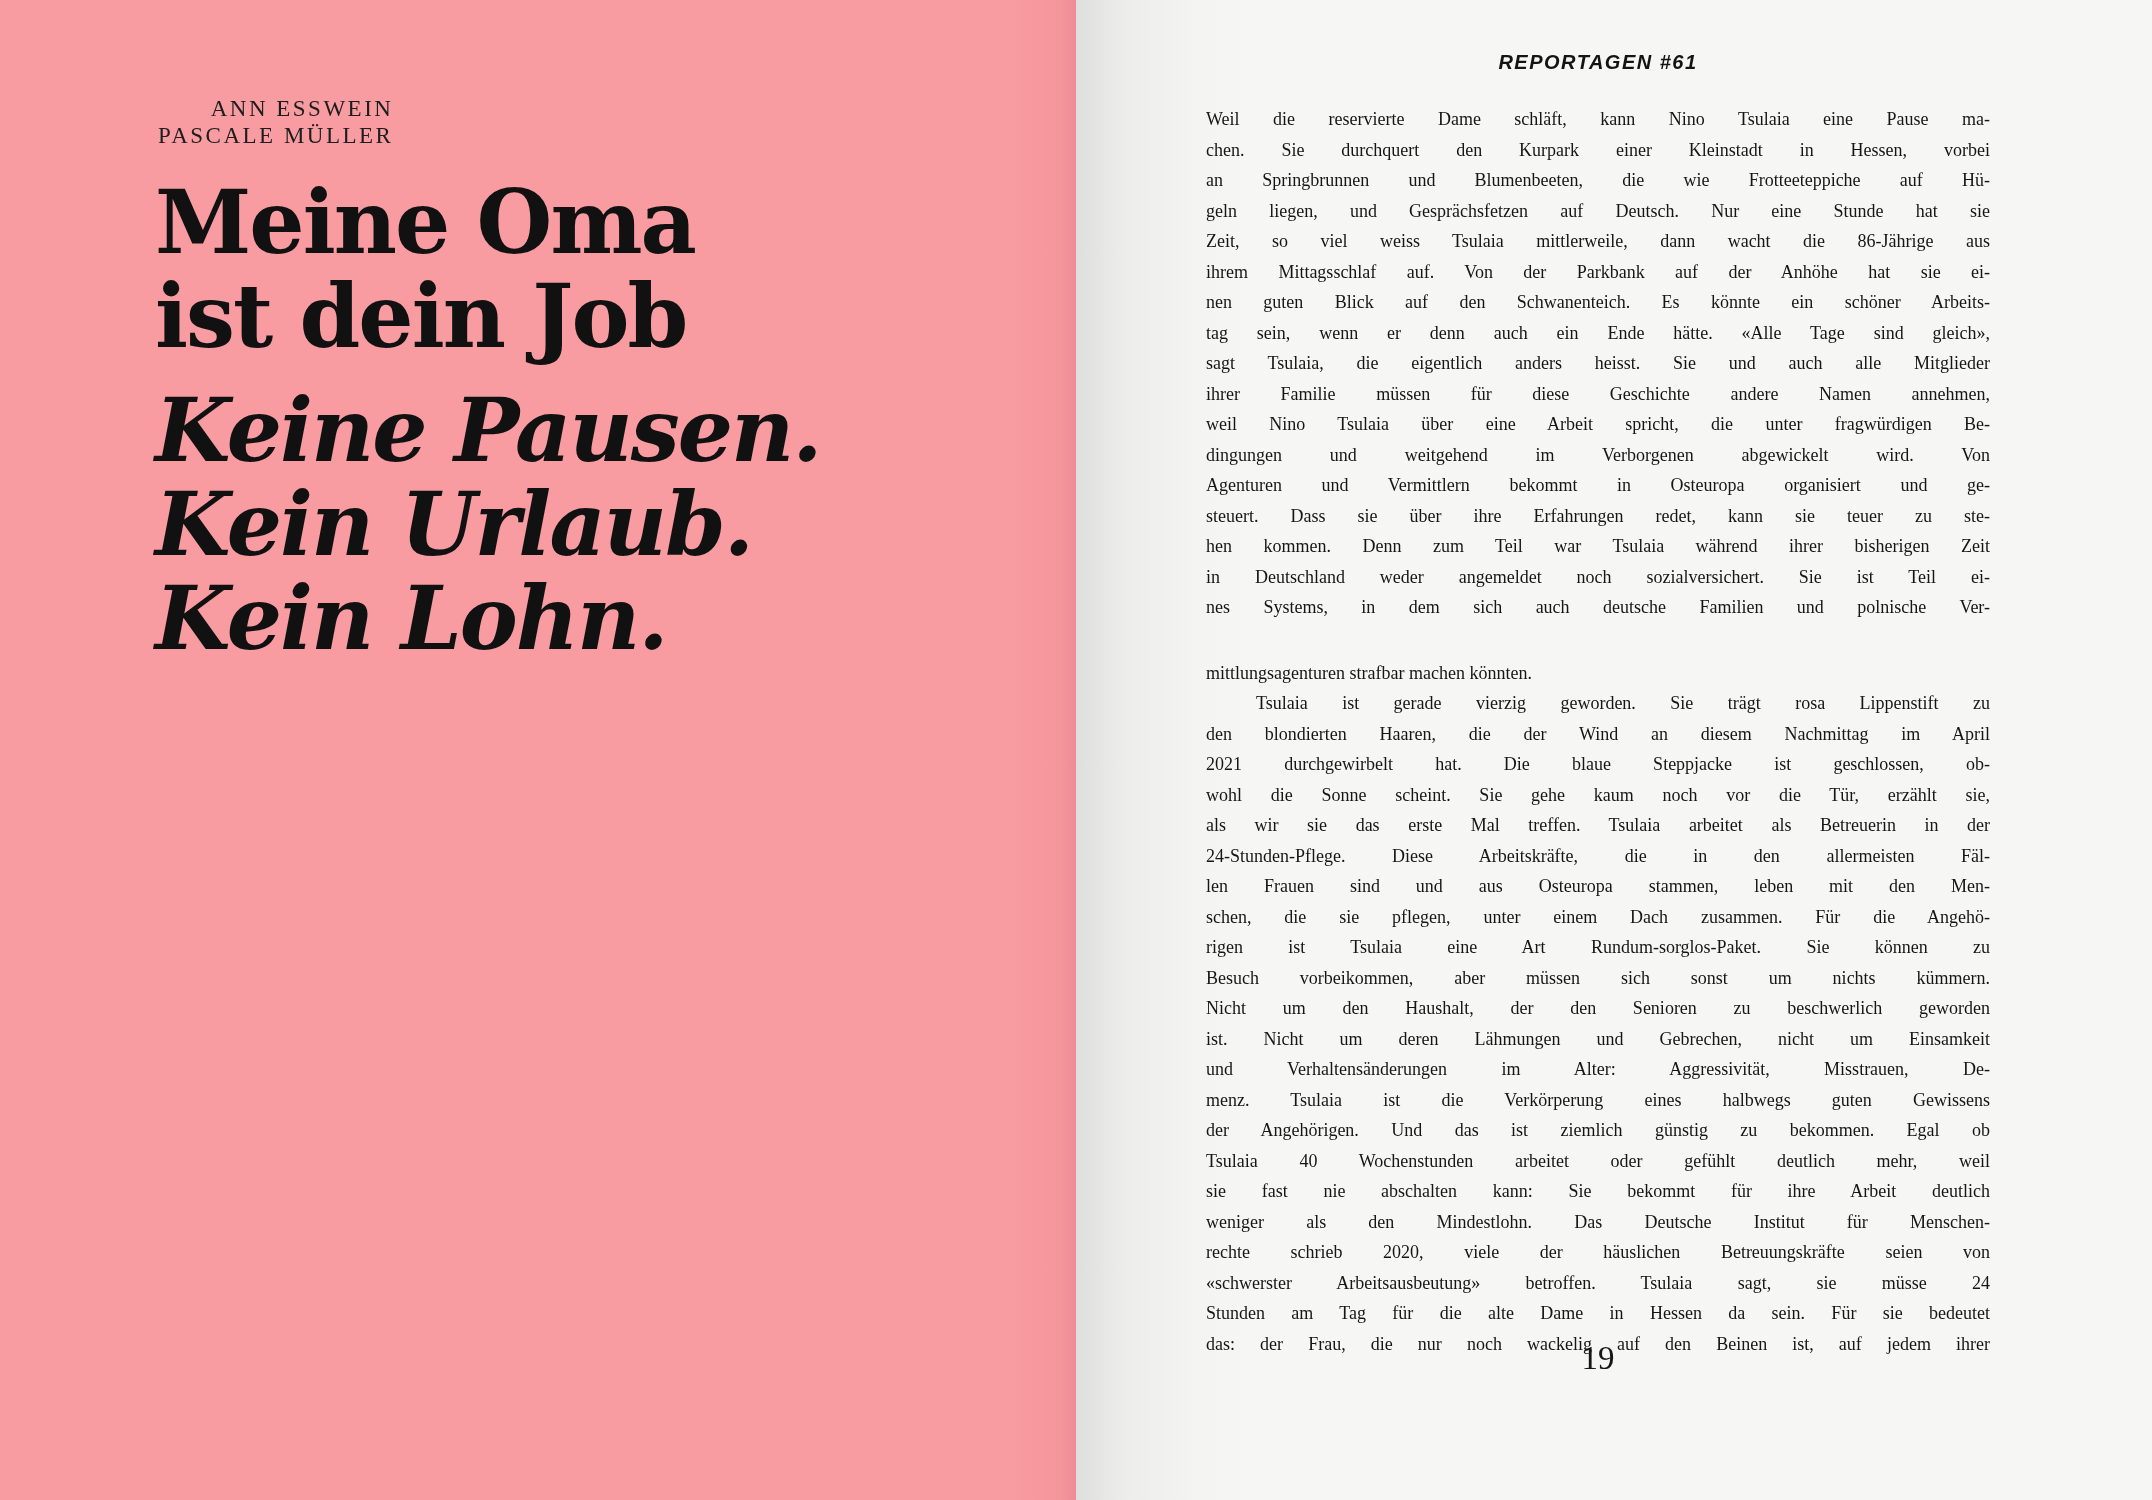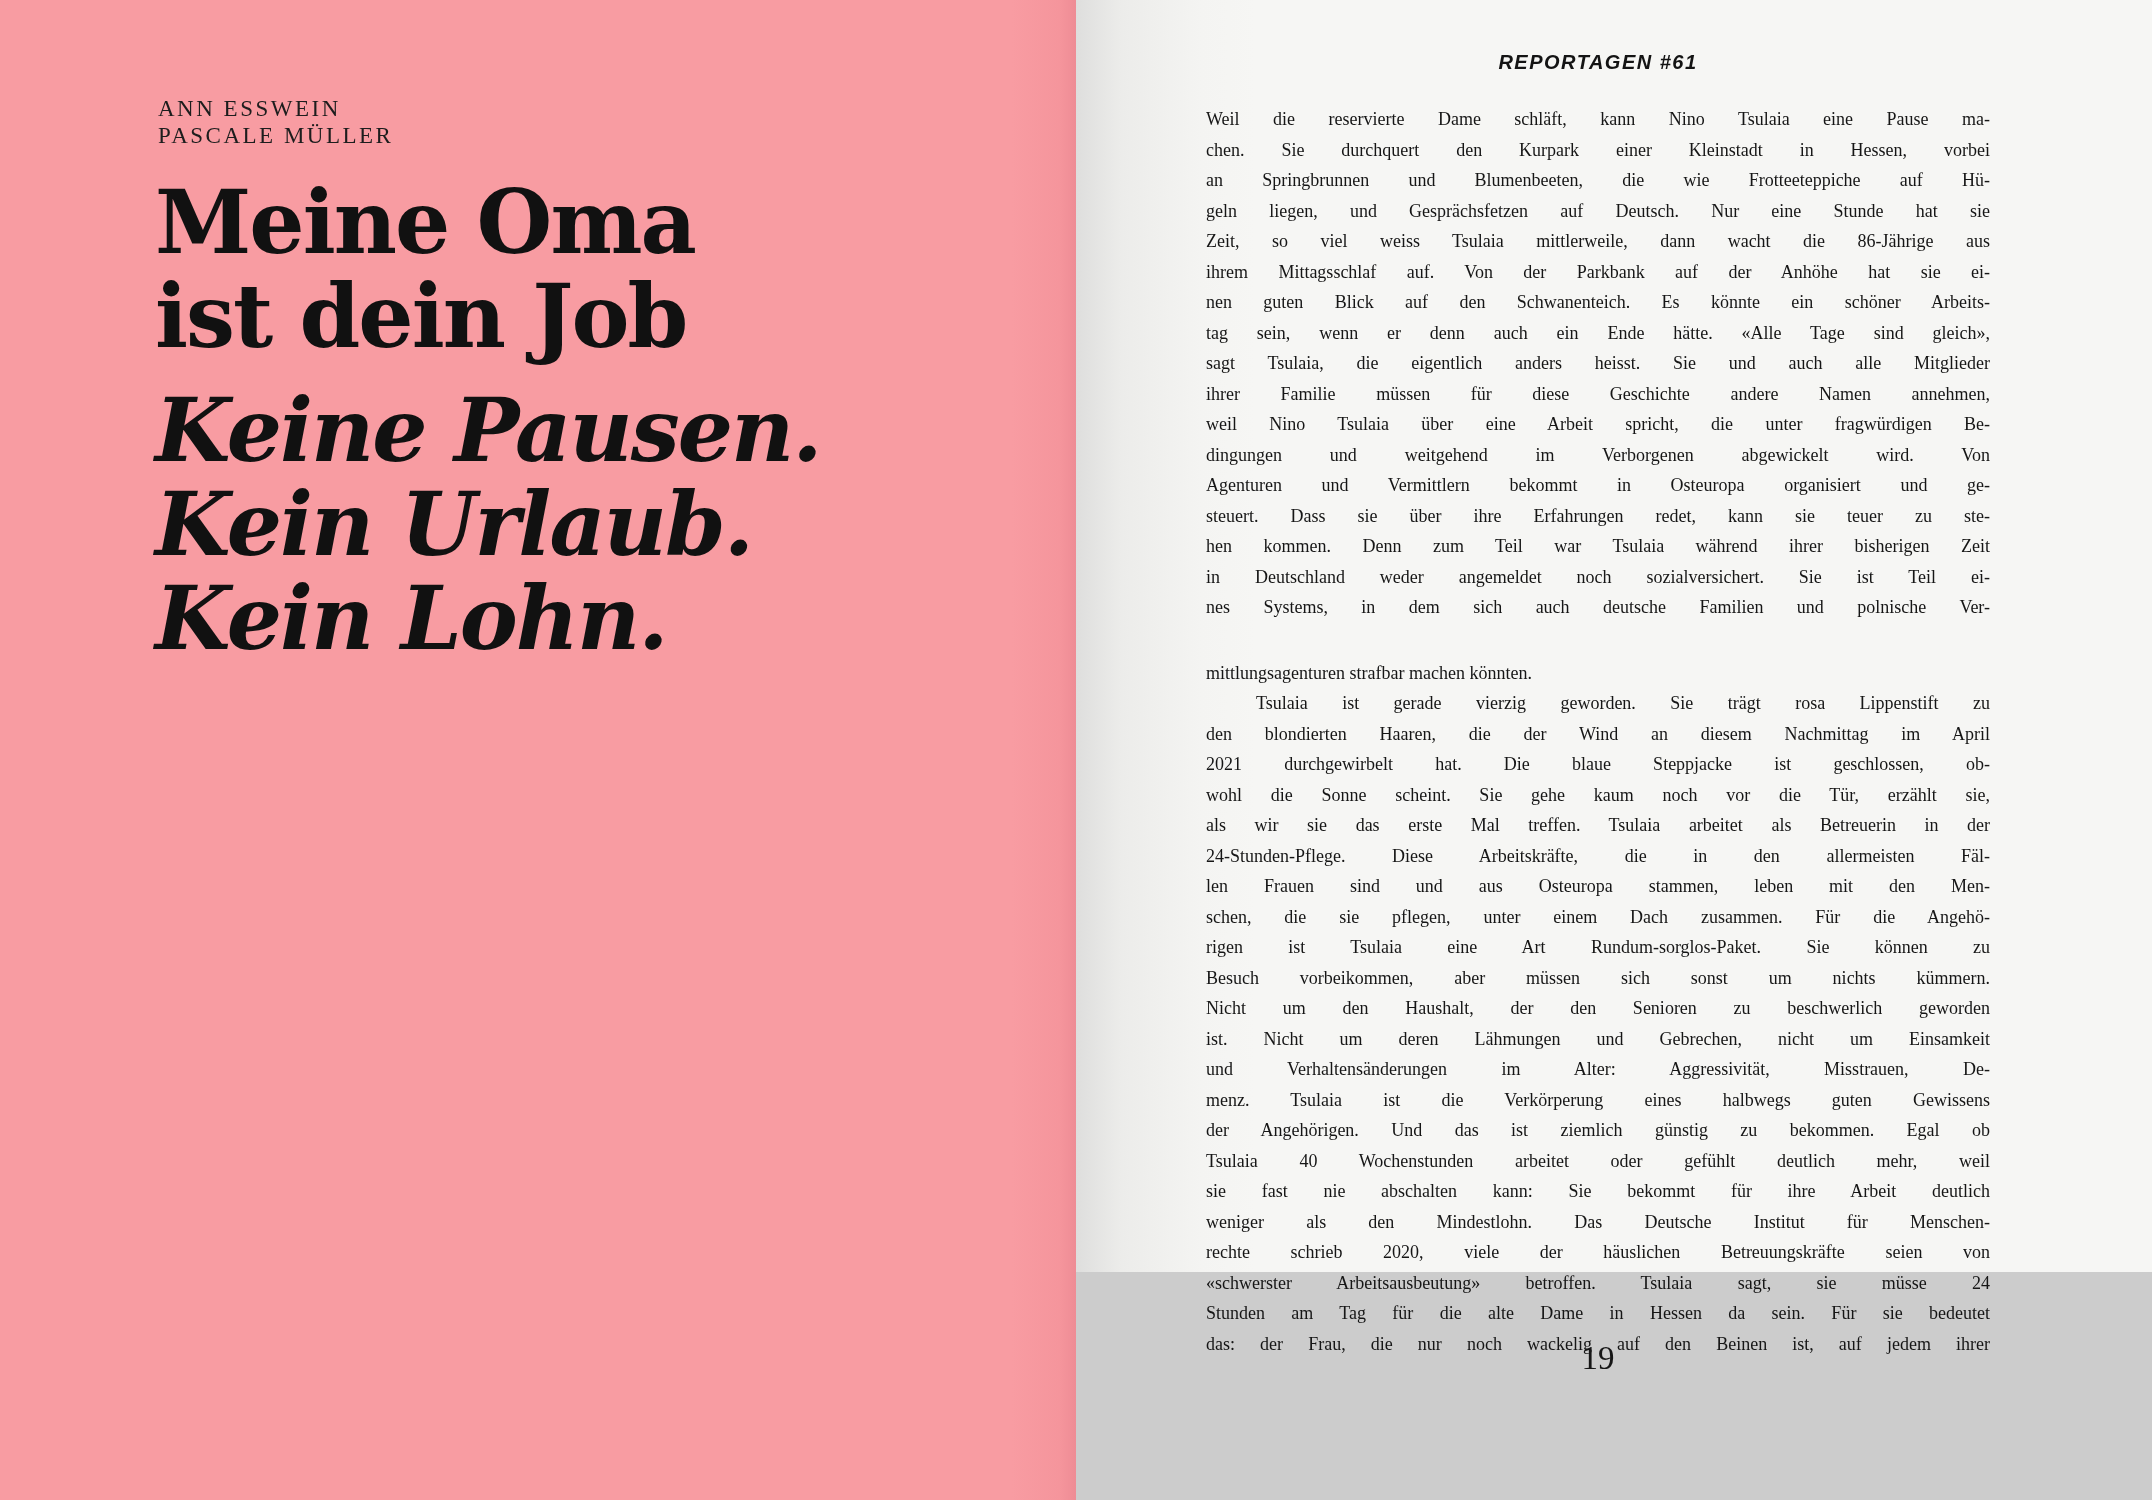--- a/index.html
+++ b/index.html
@@ -12,37 +12,38 @@
   
   #left-page{
     position:absolute;left:0;top:0;width:1076px;height:1500px;
     background:linear-gradient(90deg,#F89CA2 0%,#F89CA2 94%,#F5959C 98.5%,#EE8C95 100%);
   }
   .authors{
     position:absolute;left:158px;top:95px;
     font-family:"Liberation Serif", serif;
     font-size:23px;line-height:27px;letter-spacing:2.5px;
     color:#1d1d1d;
+    text-align:right;
   }
   .headline{
     position:absolute;left:155px;top:176px;
     font-family:"DejaVu Serif", serif;font-weight:700;
     font-size:87px;line-height:94px;letter-spacing:-2px;
     color:#111;
   }
   .statement{
     position:absolute;left:155px;top:384px;
     font-family:"DejaVu Serif", serif;font-weight:700;
     font-size:87px;line-height:94px;letter-spacing:-2px;
     color:#111;
     font-style:italic;
   }
   
   #right-page{
-    position:absolute;left:1076px;top:0;width:1076px;height:1272px;
+    position:absolute;left:1076px;top:0;width:1076px;height:1500px;
     background:linear-gradient(90deg,#DEDEDD 0px,#ECECEA 45px,#F4F4F2 125px,#F6F6F4 180px,#F6F6F4 100%);
   }
   .section-header{
     position:absolute;left:130px;top:51px;width:784px;
     text-align:center;
     font-family:"Liberation Sans", sans-serif;
     font-weight:700;font-style:italic;
     font-size:20px;letter-spacing:1.5px;
     color:#141414;
   }

